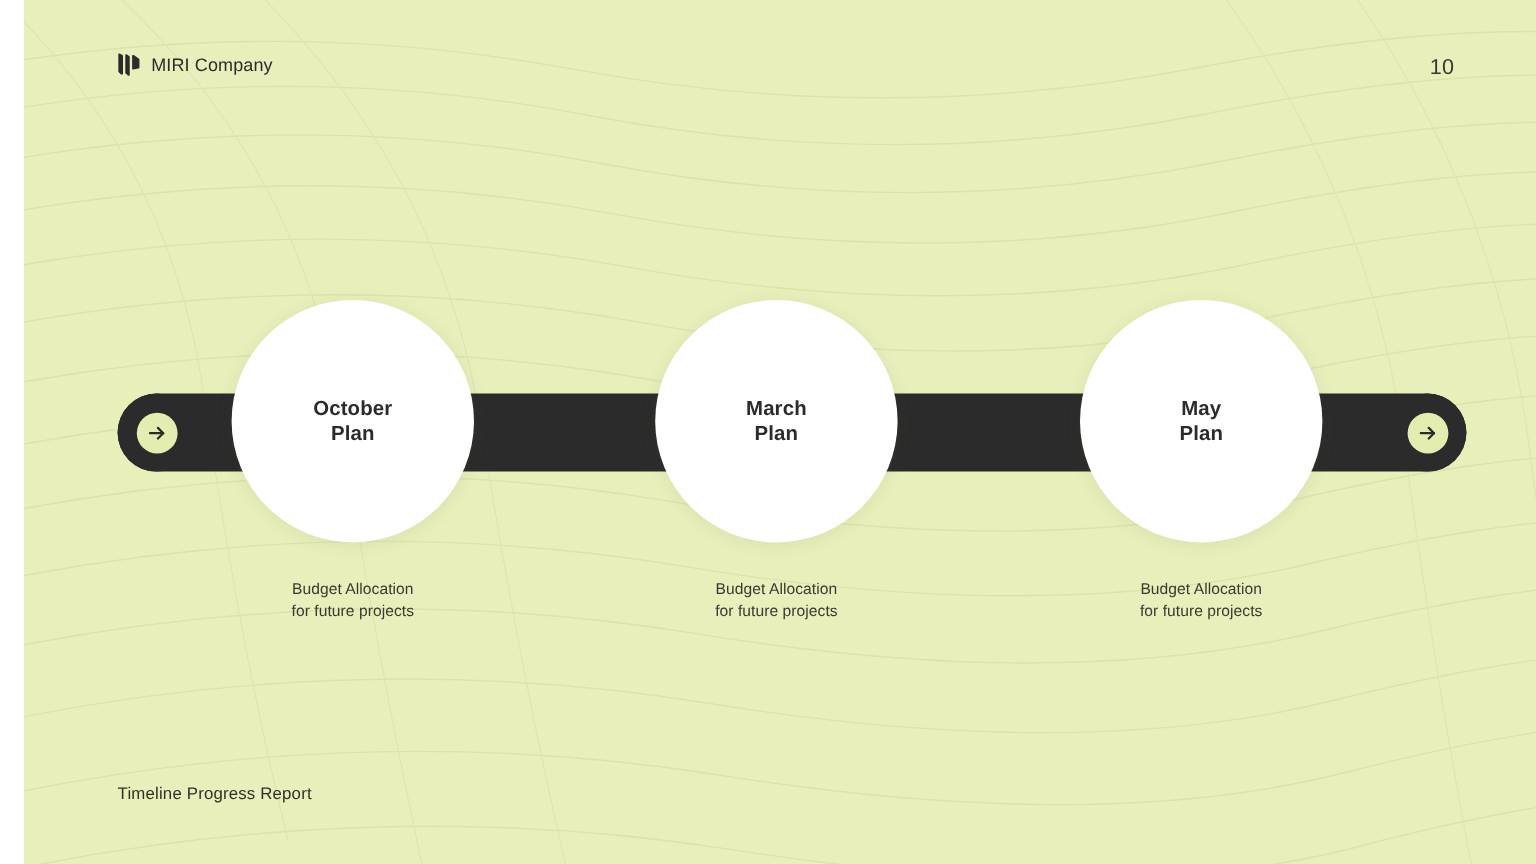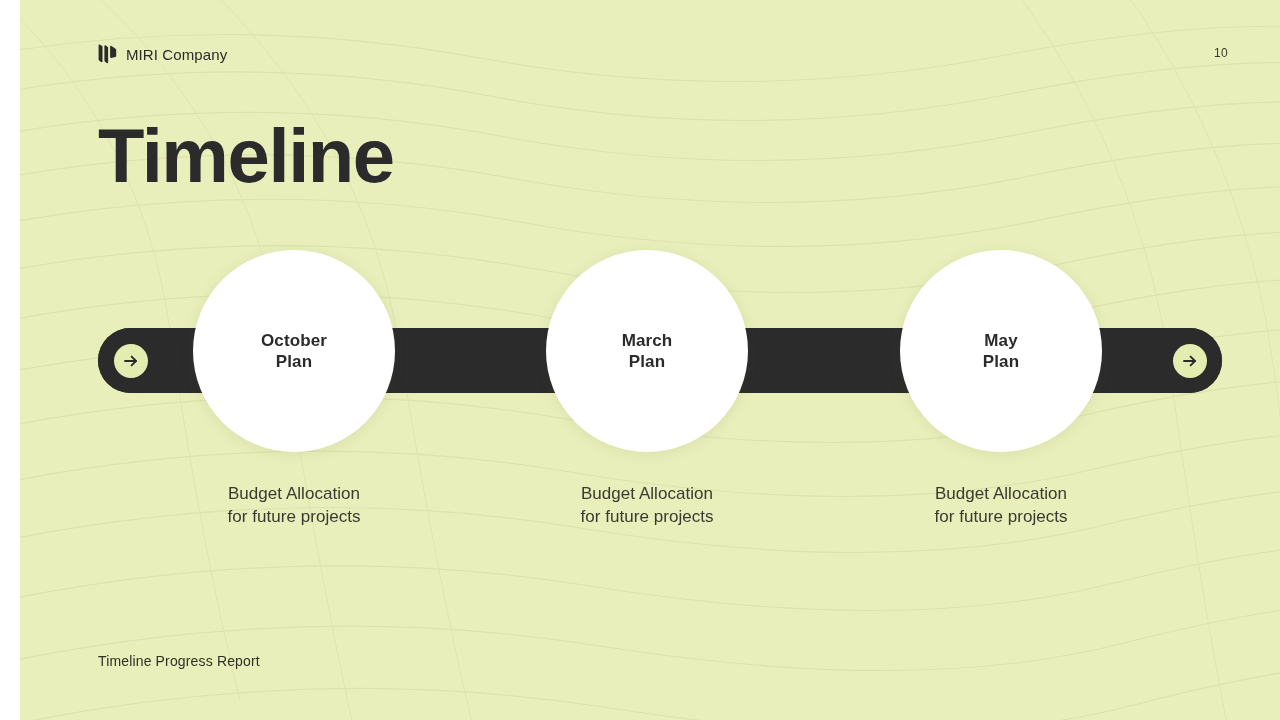--- a/index.html
+++ b/index.html
@@ -32,22 +32,22 @@
   }
   #brand .logo-mark { display:block; width:19px; height:20px; }
   #brand .brand-name {
     font-size:15px;
     color:#2b2b2b;
     letter-spacing:.1px;
     white-space:nowrap;
   }
 
   #page-number {
-    position:absolute; right:72px; top:46px;
-    font-size:12px;
+    position:absolute; right:88px; top:46px;
+    font-size:18px;
     color:#3a3a30;
     letter-spacing:.3px;
   }
 
   
   #page-title {
     position:absolute; left:78px; top:118px;
     font-size:76px;
     font-weight:700;
     color:#2b2b2b;
@@ -110,21 +110,21 @@
     line-height:1.25;
     letter-spacing:.1px;
     white-space:pre-line;
   }
 
   .tl-caption {
     position:absolute;
     top:232px;
     width:202px;
     text-align:center;
-    font-size:17px;
+    font-size:13px;
     line-height:1.36;
     color:#3a3a30;
     white-space:pre-line;
     letter-spacing:.05px;
   }
 
   #node-0, #cap-0 { left:173px; }
   #node-1, #cap-1 { left:526px; }
   #node-2, #cap-2 { left:880px; }
 
@@ -171,21 +171,20 @@
     <svg class="logo-mark" viewBox="0 0 19 20" aria-hidden="true">
       <path d="M0.6 1.2 C 0.6 0.7 1.0 0.4 1.4 0.6 L 3.9 1.7 C 4.3 1.9 4.5 2.3 4.5 2.7 L 4.5 17.3 C 4.5 18.1 3.6 18.5 3.0 18.0 L 1.1 16.4 C 0.8 16.1 0.6 15.7 0.6 15.3 Z" fill="#2b2b2b"></path>
       <path d="M6.4 2.1 C 6.4 1.4 7.2 1.0 7.8 1.4 L 9.6 2.7 C 9.9 3.0 10.1 3.4 10.1 3.8 L 10.1 18.3 C 10.1 19.1 9.2 19.5 8.6 19.0 L 6.9 17.5 C 6.6 17.2 6.4 16.8 6.4 16.4 Z" fill="#2b2b2b"></path>
       <path d="M12.1 2.6 C 12.1 1.9 12.9 1.5 13.5 1.9 L 17.6 4.8 C 18.0 5.1 18.2 5.5 18.2 5.9 L 18.2 12.0 C 18.2 12.6 17.8 13.0 17.3 13.1 L 13.2 13.9 C 12.6 14.0 12.1 13.6 12.1 13.0 Z" fill="#2b2b2b"></path>
     </svg>
     <span class="brand-name">MIRI Company</span>
   </div>
 
   <div id="page-number">10</div>
 
-  <h1 id="page-title">Timeline</h1>
 
   <div id="timeline">
 
     <div class="tl-bar"></div>
 
     <div class="tl-nav prev">
       <span class="nav-disc">
         <svg width="18" height="18" viewBox="0 0 18 18" aria-hidden="true">
           <path d="M3 9 H14" stroke="#2b2b2b" stroke-width="1.9" stroke-linecap="round" fill="none"></path>
           <path d="M9.6 4.6 L14 9 L9.6 13.4" stroke="#2b2b2b" stroke-width="1.9" stroke-linecap="round" stroke-linejoin="round" fill="none"></path>

